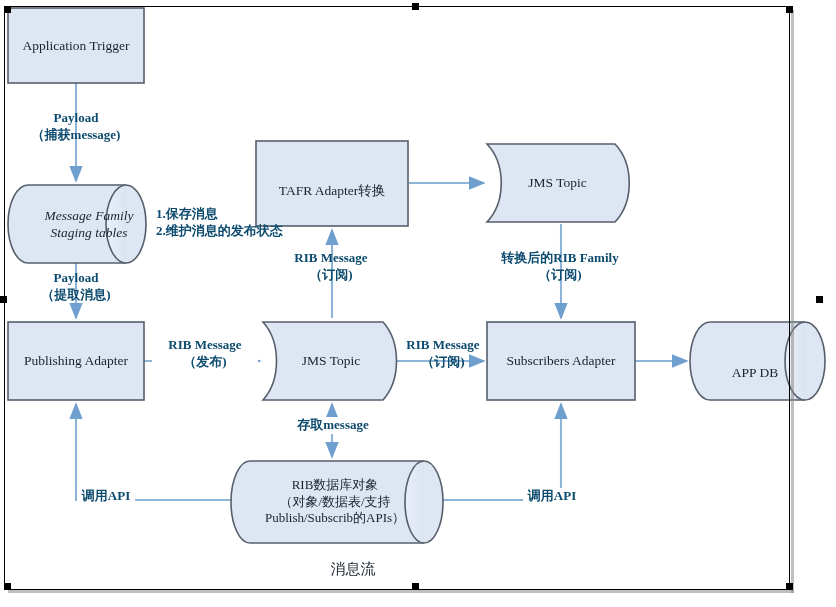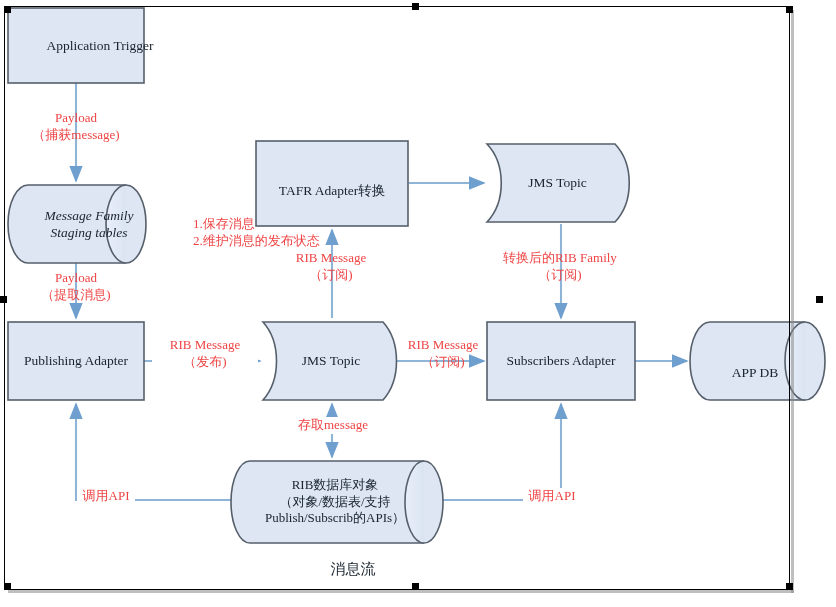--- a/index.html
+++ b/index.html
@@ -64,25 +64,26 @@
     text-align: center;
     color: #17232e;
     font-size: 13.5px;
     line-height: 1.28;
     white-space: pre;
     pointer-events: none;
   }
   .edge-label {
     position: absolute;
     text-align: center;
-    color: #ef4444;
+    color: #0c4a6e;
     font-size: 13px;
     line-height: 1.3;
     white-space: pre;
     pointer-events: none;
+    font-weight: bold;
   }
   .edge-label.left {
     text-align: left;
   }
   .caption {
     position: absolute;
     text-align: center;
     color: #17232e;
     font-size: 15px;
   }
@@ -155,21 +156,21 @@
         <path d="M805,322 A20,39 0 0 0 805,400" fill="url(#cyl-cap)"></path>
       </g>
 
       <g>
         <path d="M250,461 L424,461 A19,41 0 0 1 424,543 L250,543 A19,41 0 0 1 250,461 Z" fill="#dde6f2"></path>
         <path d="M424,461 A19,41 0 0 0 424,543" fill="url(#cyl-cap)"></path>
       </g>
     </g>
   </svg>
 
-  <div class="node-label" style="left:8px; top:8px; width:136px; height:75px;padding-left:24px;">Application Trigger</div>
+  <div class="node-label" style="left:8px; top:8px; width:136px; height:75px;">Application Trigger</div>
 
   <div class="node-label" style="left:29px; top:185px; width:120px; height:78px;font-style:italic;">Message Family
 Staging tables</div>
 
   <div class="node-label" style="left:256px; top:141px; width:152px; height:99px;">TAFR Adapter转换</div>
 
   <div class="node-label" style="left:490px; top:144px; width:135px; height:78px;">JMS Topic</div>
 
   <div class="node-label" style="left:8px; top:322px; width:136px; height:78px;">Publishing Adapter</div>
 
@@ -179,21 +180,21 @@
 
   <div class="node-label" style="left:700px; top:322px; width:110px; height:78px;margin-top:12px;">APP DB</div>
 
   <div class="node-label" style="left:240px; top:461px; width:190px; height:82px; font-size:13px;">RIB数据库对象
 （对象/数据表/支持
 Publish/Subscrib的APIs）</div>
 
   <div class="edge-label" style="left:14px; top:110px; width:124px;">Payload
 （捕获message)</div>
 
-  <div class="edge-label left" style="left:156px; top:216px; width:190px;margin-left:37px;">1.保存消息
+  <div class="edge-label left" style="left:156px; top:206px; width:190px;">1.保存消息
 2.维护消息的发布状态</div>
 
   <div class="edge-label" style="left:14px; top:270px; width:124px;">Payload
 （提取消息)</div>
 
   <div class="edge-label" style="left:269px; top:250px; width:124px;">RIB Message
 （订阅)</div>
 
   <div class="edge-label" style="left:482px; top:250px; width:156px;">转换后的RIB Family
 （订阅)</div>

